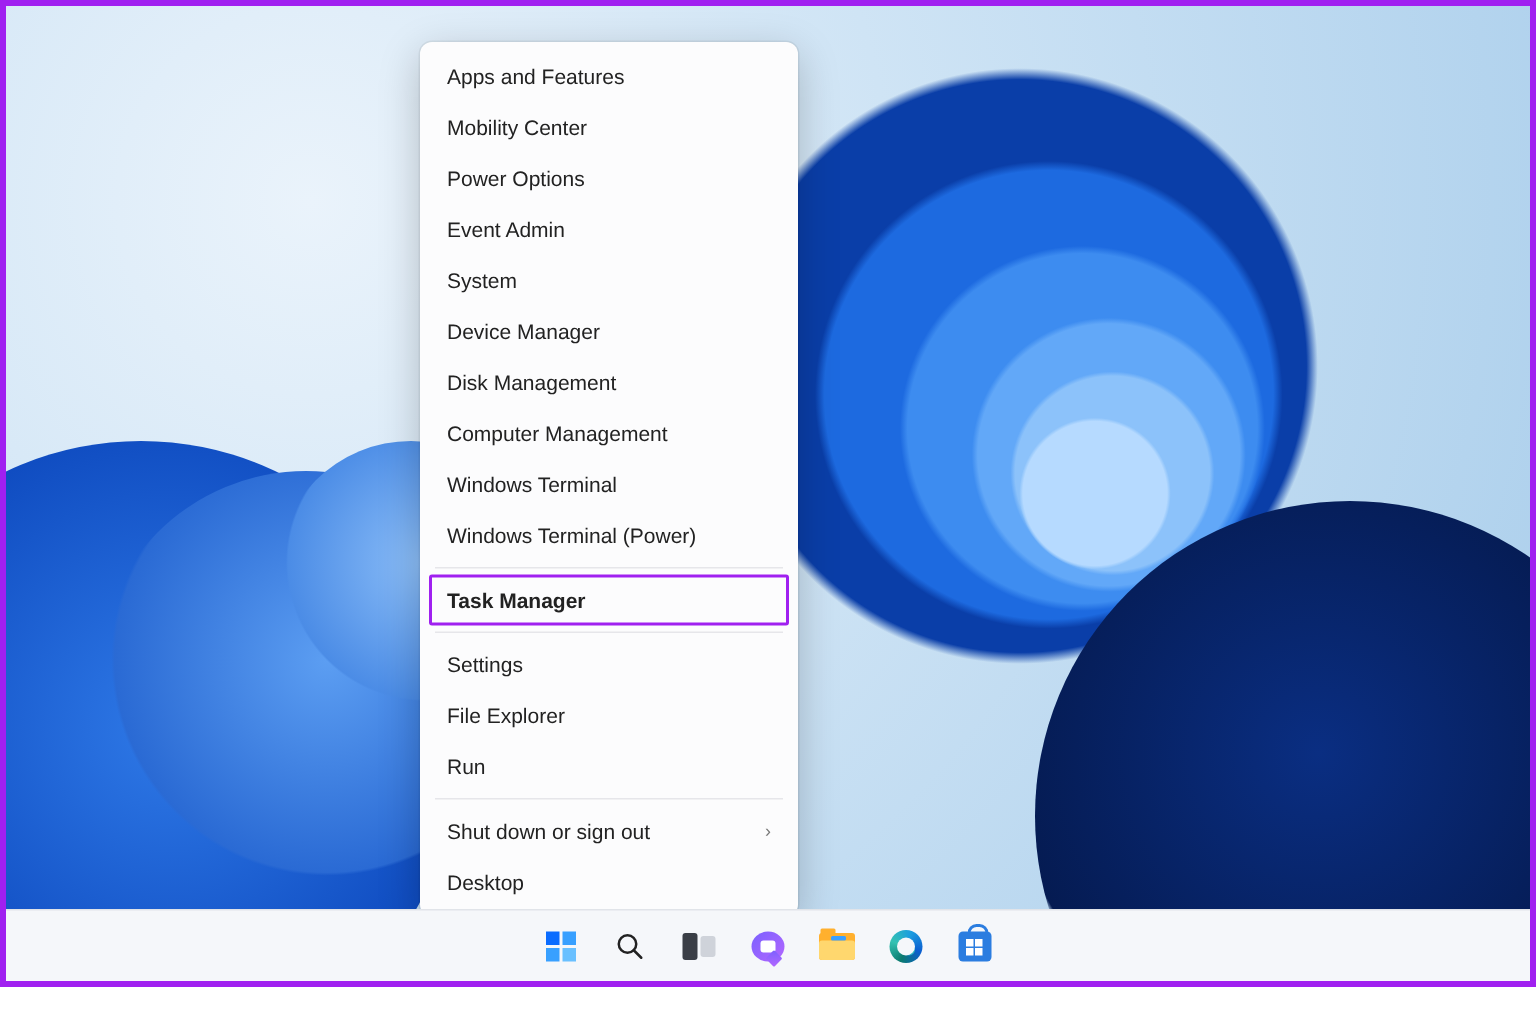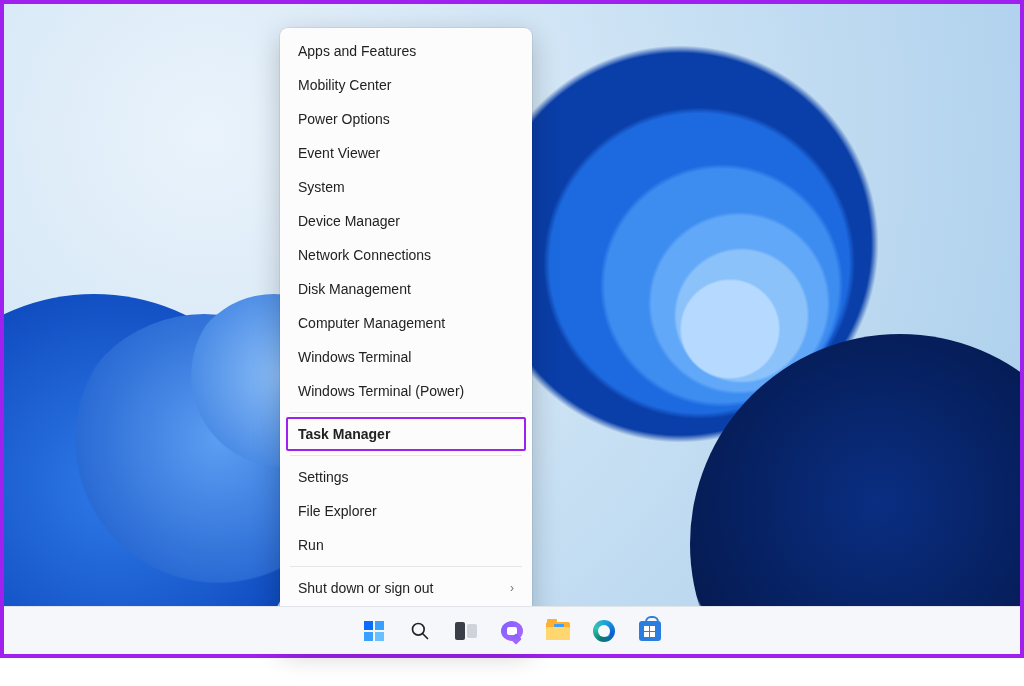--- a/index.html
+++ b/index.html
@@ -127,30 +127,27 @@
       <div class="menu-item">
         <span>Apps and Features</span>
       </div>
       <div class="menu-item">
         <span>Mobility Center</span>
       </div>
       <div class="menu-item">
         <span>Power Options</span>
       </div>
       <div class="menu-item">
-        <span>Event Viewer</span>
+        <span>Event Admin</span>
       </div>
       <div class="menu-item">
         <span>System</span>
       </div>
       <div class="menu-item">
         <span>Device Manager</span>
-      </div>
-      <div class="menu-item">
-        <span>Network Connections</span>
       </div>
       <div class="menu-item">
         <span>Disk Management</span>
       </div>
       <div class="menu-item">
         <span>Computer Management</span>
       </div>
       <div class="menu-item">
         <span>Windows Terminal</span>
       </div>

